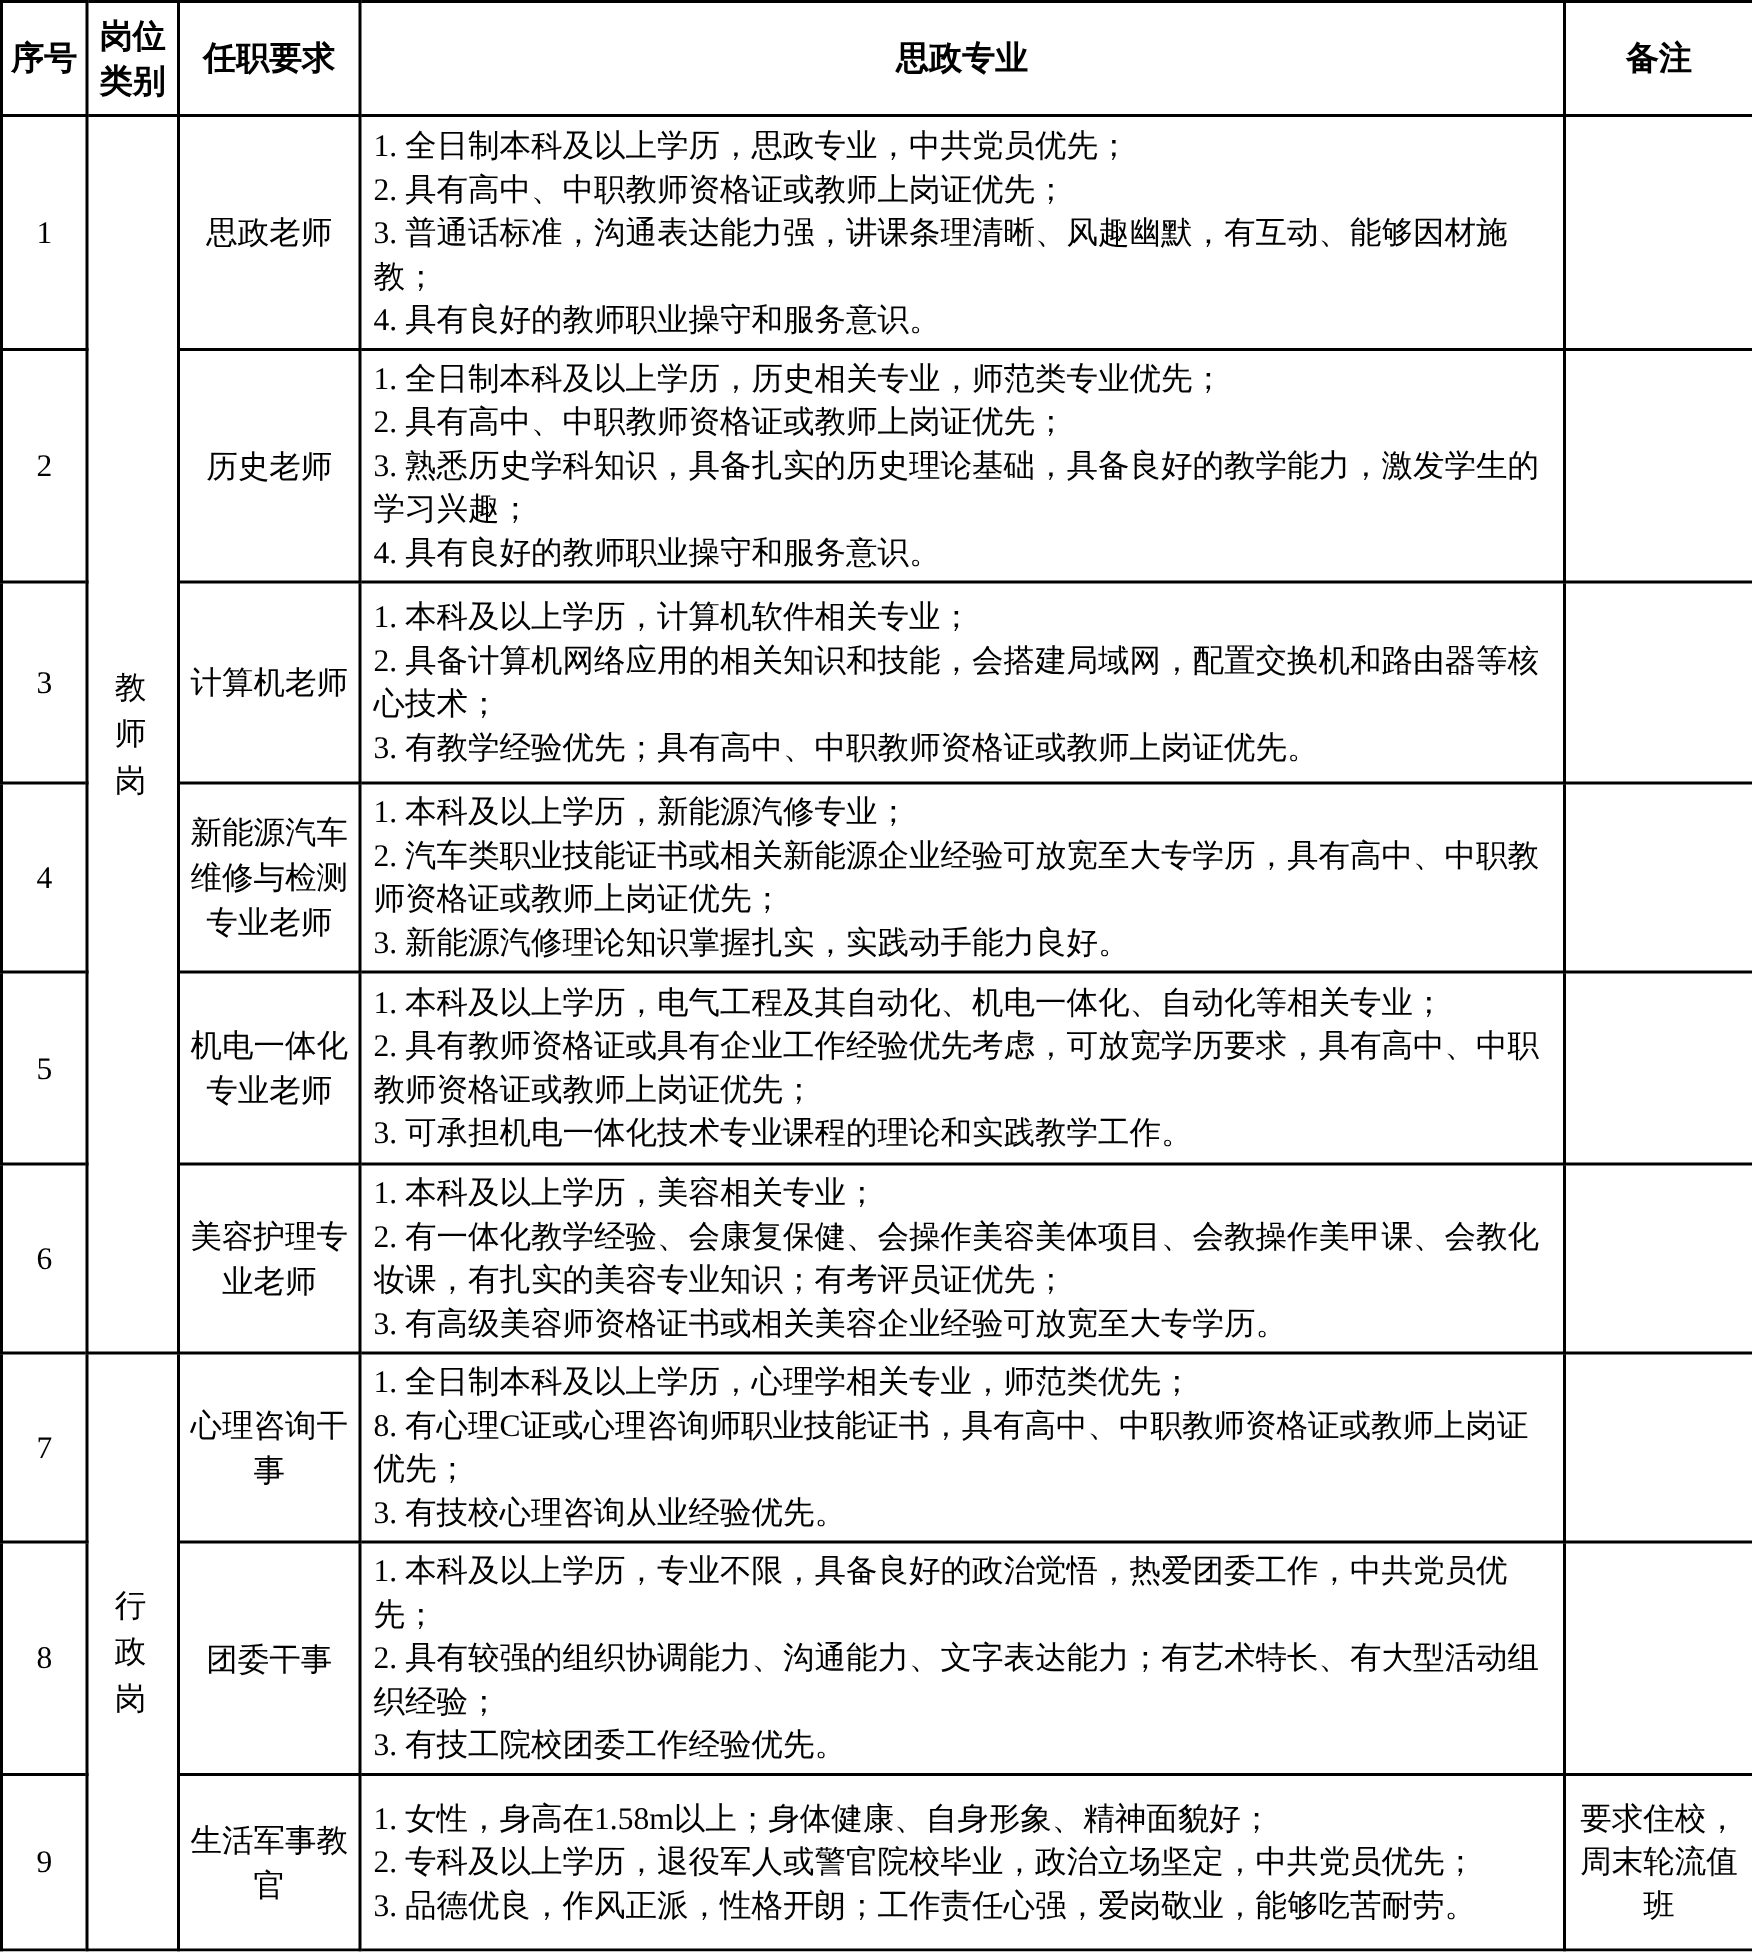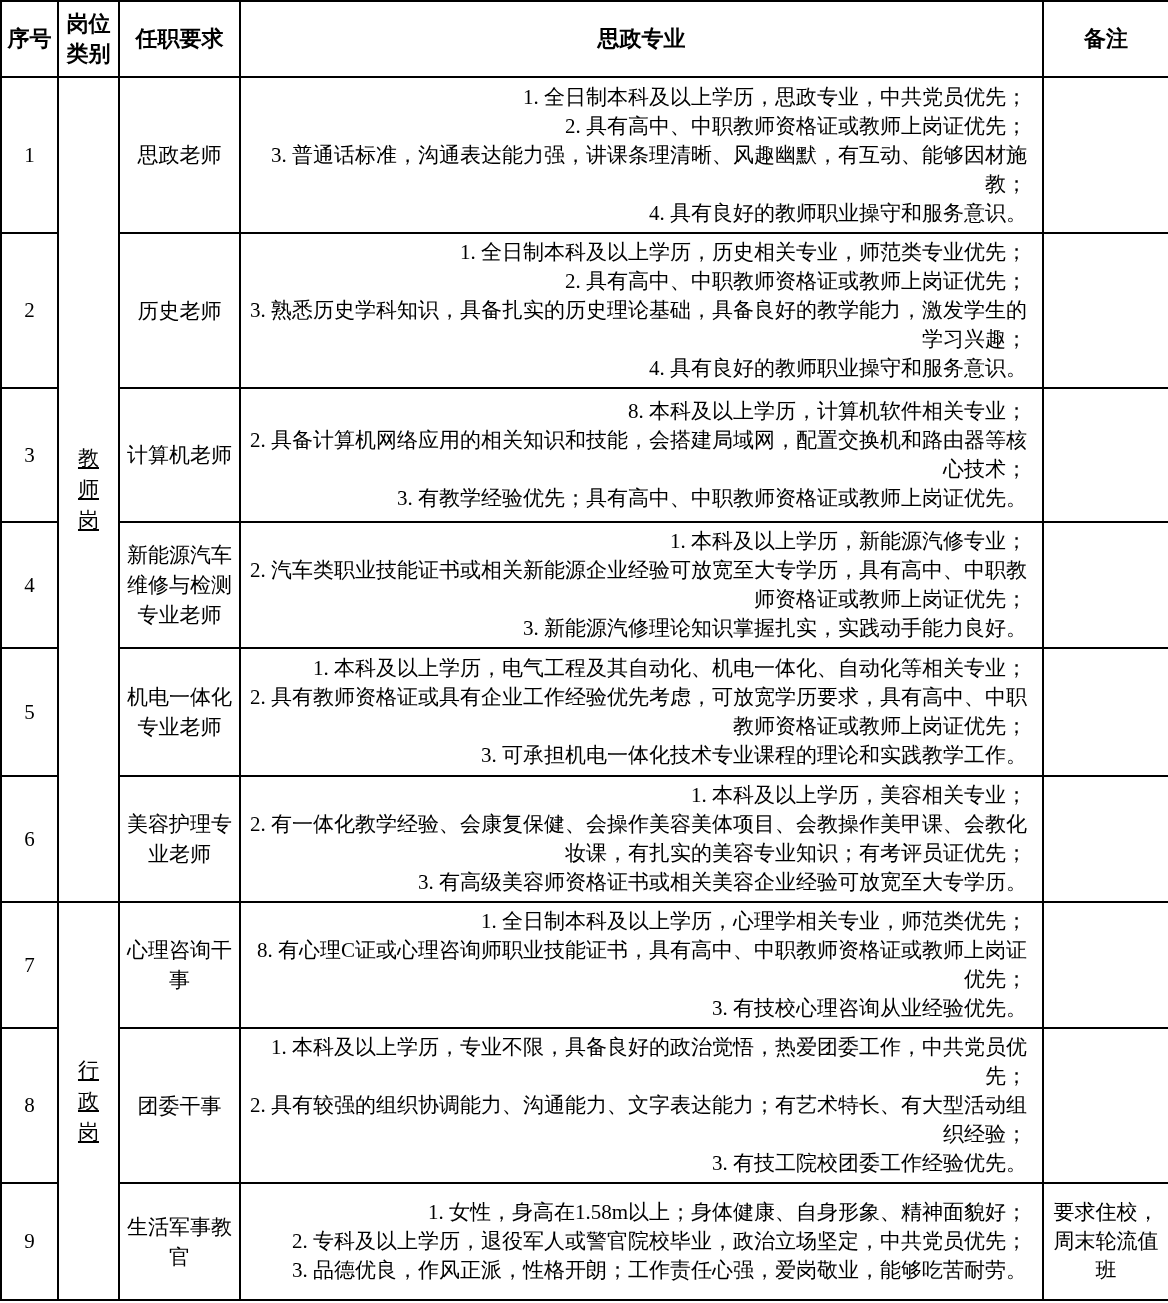--- a/index.html
+++ b/index.html
@@ -37,33 +37,32 @@
     font-size: 21px;
   }
   td.c-cat {
     text-align: center;
     font-size: 21px;
   }
   .vtext {
     width: 1.15em;
     margin: 18px auto;
     line-height: 31px;
-    text-align: center;
+    text-align: left;
     word-break: break-all;
-    text-decoration: underline;
   }
   td.c-name {
     text-align: center;
     font-size: 21px;
     line-height: 30px;
     padding: 2px 5px;
     font-family: Liberation Serif, serif;
   }
   td.c-req {
-    text-align: right;
+    text-align: left;
     font-size: 21px;
     line-height: 29px;
     padding: 4px 15px 4px 8px;
   }
   td.c-remark {
     text-align: center;
     font-size: 21px;
     line-height: 29px;
     padding: 2px 6px;
   }
@@ -111,21 +110,21 @@
         <div>2. 具有高中、中职教师资格证或教师上岗证优先；</div>
         <div>3. 熟悉历史学科知识，具备扎实的历史理论基础，具备良好的教学能力，激发学生的学习兴趣；</div>
         <div>4. 具有良好的教师职业操守和服务意识。</div>
       </td>
       <td class="c-remark"></td>
     </tr>
     <tr style="height:134px">
       <td class="c-num">3</td>
       <td class="c-name">计算机老师</td>
       <td class="c-req">
-        <div>8. 本科及以上学历，计算机软件相关专业；</div>
+        <div>1. 本科及以上学历，计算机软件相关专业；</div>
         <div>2. 具备计算机网络应用的相关知识和技能，会搭建局域网，配置交换机和路由器等核心技术；</div>
         <div>3. 有教学经验优先；具有高中、中职教师资格证或教师上岗证优先。</div>
       </td>
       <td class="c-remark"></td>
     </tr>
     <tr style="height:125px">
       <td class="c-num">4</td>
       <td class="c-name">新能源汽车维修与检测专业老师</td>
       <td class="c-req">
         <div>1. 本科及以上学历，新能源汽修专业；</div>

